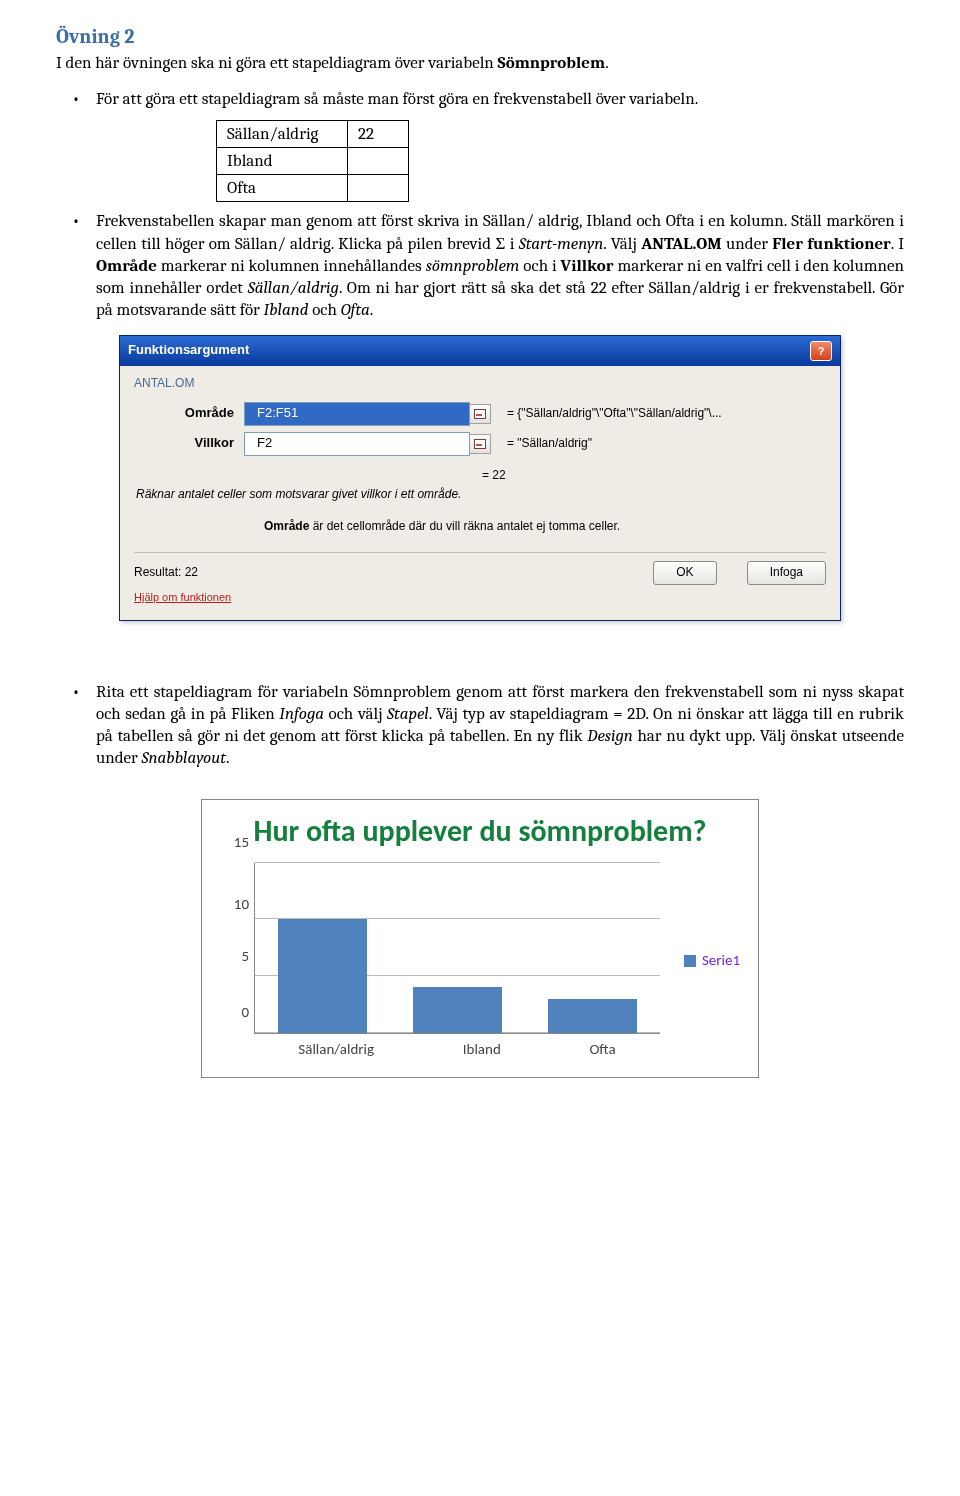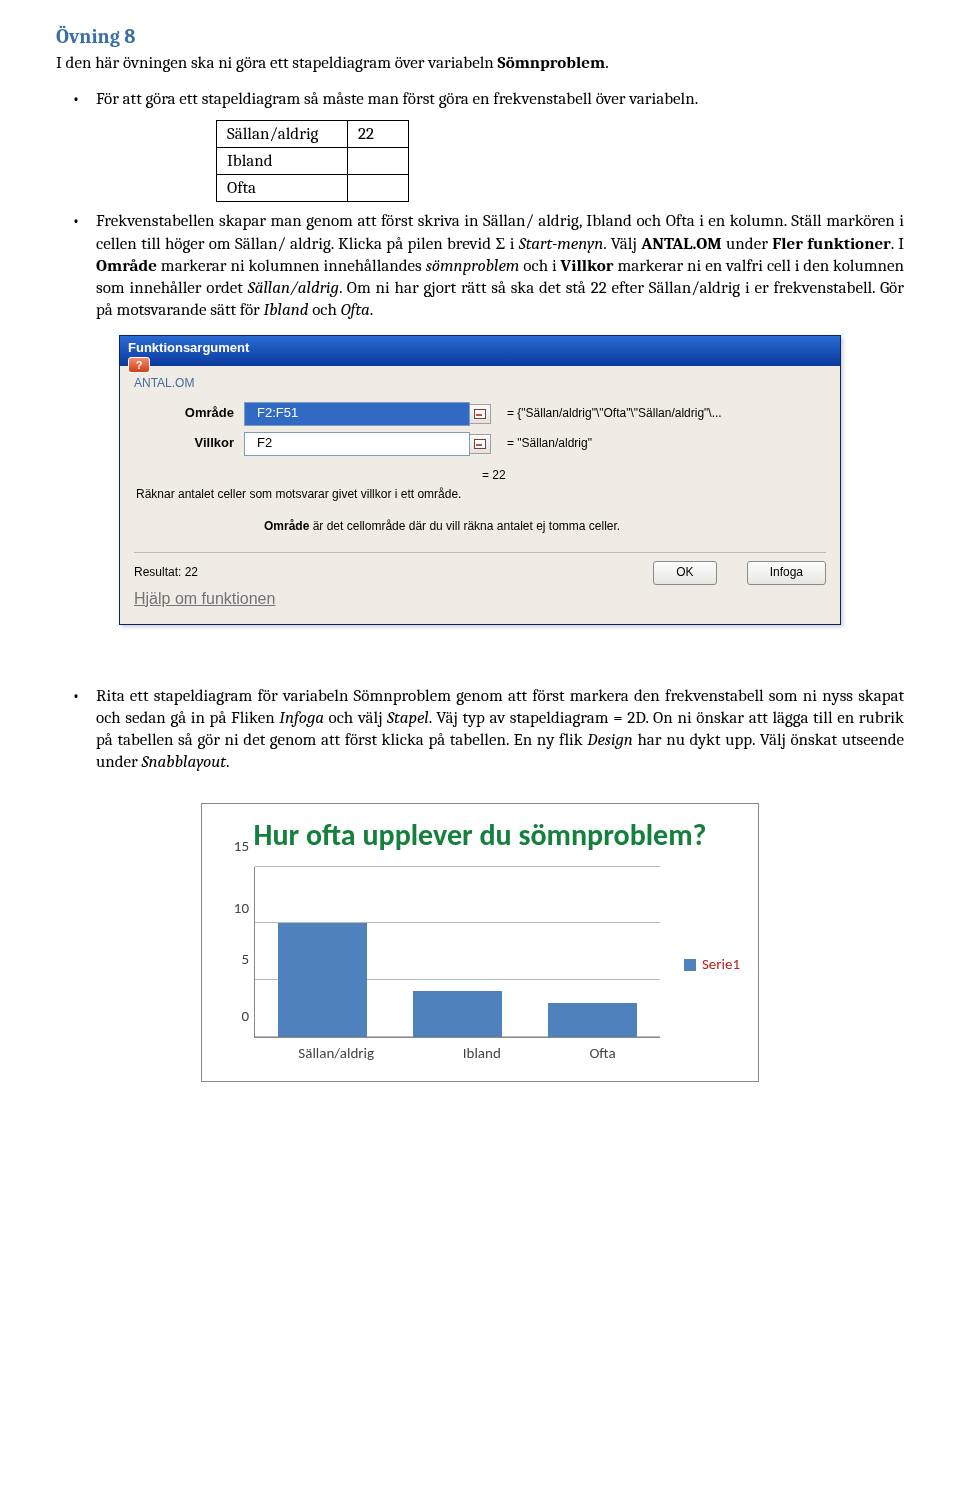--- a/index.html
+++ b/index.html
@@ -62,22 +62,22 @@
     color: #000;
     box-shadow: 2px 2px 4px rgba(0,0,0,0.2);
   }
   .titlebar {
     background: linear-gradient(to bottom, #2a6ad3, #0a3a9c);
     color: #fff;
     font-weight: bold;
     padding: 4px 8px;
     display: flex;
     justify-content: space-between;
+    align-items: center;
     height: 22px;
-    flex-direction: column;
   }
   .titlebar .closebox {
     width: 20px; height: 18px;
     background: linear-gradient(to bottom,#f48b6a,#d43e1a);
     border: 1px solid #fff;
     border-radius: 3px;
     display:flex; align-items:center; justify-content:center;
     font-size:11px; font-weight:bold;
   }
   .dialog-body {
@@ -127,20 +127,21 @@
     margin-left: 16px;
     font-size: 12px;
   }
   .result-line {
     margin: 12px 0 4px 348px;
     font-size: 12px;
   }
   .desc {
     font-size: 12px;
     margin: 4px 0 16px 2px;
+    font-style: italic;
   }
   .desc2 {
     font-size: 12px;
     margin-left: 130px;
     margin-bottom: 18px;
   }
   .desc2 b { font-weight: bold; }
   .dialog hr {
     border: none;
     border-top: 1px solid #c0c0b0;
@@ -159,23 +160,23 @@
   .winbtn {
     border: 1px solid #8a8a8a;
     background: linear-gradient(to bottom,#fdfdfd,#e6e6e0);
     padding: 3px 22px;
     border-radius: 3px;
     font-size: 12px;
     font-family: Tahoma, sans-serif;
     margin-left: 20px;
   }
   .link {
-    color: #737373;
+    color: #b91c1c;
     text-decoration: underline;
-    font-size: 16px;
+    font-size: 11px;
   }
 
   
   .chart-card {
     margin: 30px auto 10px auto;
     width: 520px;
     border: 1px solid #888;
     padding: 14px 18px 18px 18px;
     background: #fff;
     font-family: Calibri, Arial, sans-serif;
@@ -232,31 +233,31 @@
     margin-top: 6px;
     font-size: 15px;
     color: #444;
   }
   .legend {
     margin-left: 24px;
     display: flex;
     align-items: center;
     gap: 6px;
     font-size: 15px;
-    color: #b91c1c;
+    color: #6d28d9;
   }
   .legend .swatch {
     width: 12px; height: 12px;
     background: #4f81bd;
   }
 </style>
 </head>
 <body>
 
-<div class="heading">Övning 8</div>
+<div class="heading">Övning 2</div>
 
 <div class="intro">
   <span>I den här övningen ska ni göra ett stapeldiagram över variabeln </span><b>Sömnproblem</b>.
 </div>
 
 <ul class="bullets">
   <li>För att göra ett stapeldiagram så måste man först göra en frekvenstabell över variabeln.</li>
 </ul>
 
 <table class="freq">

